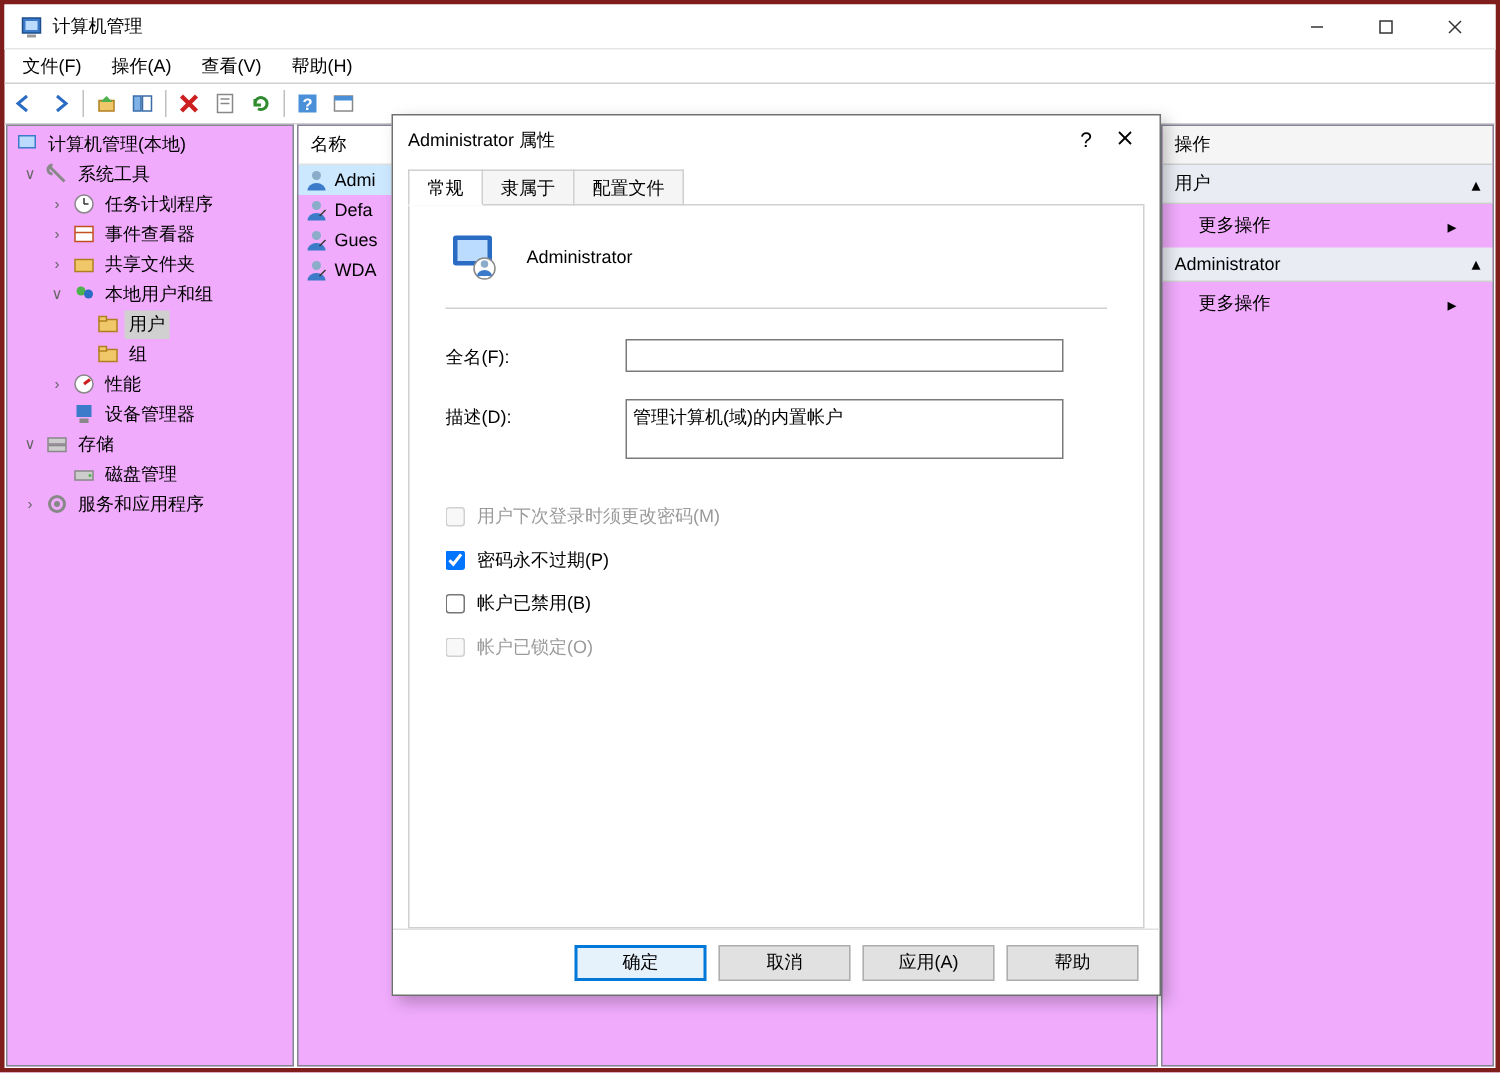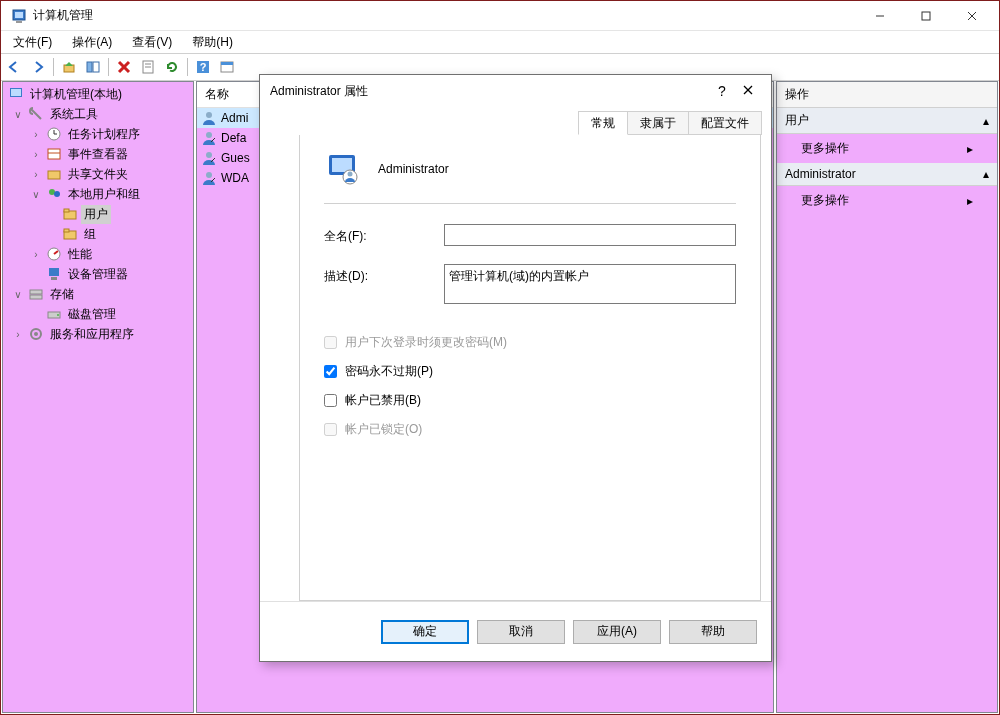--- a/index.html
+++ b/index.html
@@ -1,18 +1,18 @@
 <!DOCTYPE html>
 <html><head>
 <meta charset="utf-8">
 <style>
 * { box-sizing: border-box; margin: 0; padding: 0; font-family: "Microsoft YaHei", "Segoe UI", sans-serif; }
 body { background: #fff; font-size: 12px; color: #000; overflow: hidden; }
 
-.window { width: 1000px; height: 715px; border: 1px solid #7f1d1d; position: relative; background: #fff; }
+.window { width: 1000px; height: 715px; border: 3px solid #7f1d1d; position: relative; background: #fff; }
 
 .titlebar { height: 30px; display: flex; align-items: center; padding: 0 4px; background: #fff; border-bottom: 1px solid #e5e5e5; }
 .titlebar .icon { width: 16px; height: 16px; margin: 0 6px; }
 .titlebar .title { flex: 1; font-size: 12px; }
 .titlebar .winbtns { display: flex; }
 .titlebar .winbtn { width: 46px; height: 30px; display: flex; align-items: center; justify-content: center; }
 .titlebar .winbtn svg { stroke: #333; }
 
 .menubar { height: 22px; display: flex; align-items: center; padding: 0 2px; }
 .menubar .menuitem { padding: 2px 10px; font-size: 12px; }
@@ -43,37 +43,37 @@
 .actions-header { background: #f5f5f5; padding: 4px 8px; border-bottom: 1px solid #d0d0d0; font-size: 12px; }
 .action-group-head { background: #e9edf3; padding: 4px 8px; display: flex; align-items: center; justify-content: space-between; border-bottom: 1px solid #d0d0d0; }
 .action-item { padding: 6px 24px; display: flex; align-items: center; justify-content: space-between; }
 
 
 .dialog { position: absolute; left: 258px; top: 73px; width: 513px; height: 588px; background: #fff; border: 1px solid #707070; box-shadow: 4px 4px 10px rgba(0,0,0,0.25); display: flex; flex-direction: column; }
 .dlg-titlebar { height: 32px; display: flex; align-items: center; padding: 0 10px; }
 .dlg-title { flex: 1; font-size: 12px; }
 .dlg-help { width: 26px; text-align: center; font-size: 14px; }
 .dlg-close { width: 26px; text-align: center; }
-.dlg-body { flex: 1; padding: 4px 10px 0 10px; display: flex; flex-direction: column; align-items: flex-end; }
+.dlg-body { flex: 1; padding: 4px 10px 0 10px; display: flex; flex-direction: column; }
 .tabhead { display: flex; height: 24px; position: relative; }
 .tab { padding: 3px 12px; font-size: 12px; border: 1px solid #d0d0d0; border-bottom: none; background: #f5f5f5; margin-right: -1px; position: relative; }
 .tab.active { background: #fff; z-index: 2; border-bottom: 1px solid #fff; }
 .tabunderline { position: absolute; left: 0; right: 0; bottom: 0; height: 1px; background: #d0d0d0; }
 .tabpanel { border: 1px solid #d0d0d0; border-top: none; flex: 1; padding: 16px 24px; }
 .userhead { display: flex; align-items: center; gap: 18px; margin-bottom: 16px; }
 .usericon { width: 36px; height: 36px; }
 .hr { border: none; border-top: 1px solid #d0d0d0; margin: 6px 0 20px 0; }
 .formrow { display: flex; align-items: flex-start; margin-bottom: 18px; }
 .formrow label { width: 120px; font-size: 12px; padding-top: 4px; }
 .formrow input[type=text], .formrow textarea { width: 292px; border: 1px solid #7a7a7a; padding: 3px 4px; font-size: 12px; font-family: inherit; }
 .formrow textarea { height: 40px; resize: none; }
 .cbrow { display: flex; align-items: center; gap: 8px; margin-bottom: 12px; font-size: 12px; }
 .cbrow.disabled { color: #9a9a9a; }
 .cbrow input[type=checkbox] { width: 13px; height: 13px; }
-.dlg-buttons { height: 60px; border-top: 1px solid #e0e0e0; display: flex; align-items: center; justify-content: flex-end; gap: 8px; padding: 0 14px; }
+.dlg-buttons { height: 44px; border-top: 1px solid #e0e0e0; display: flex; align-items: center; justify-content: flex-end; gap: 8px; padding: 0 14px; }
 .dlg-buttons button { width: 88px; height: 24px; font-size: 12px; border: 1px solid #adadad; background: #e1e1e1; }
 .dlg-buttons button.default { border: 2px solid #0078d7; background: #e5f1fb; }
 
 </style>
 </head>
 <body>
 
 <div class="window">
 
   <div class="titlebar">

